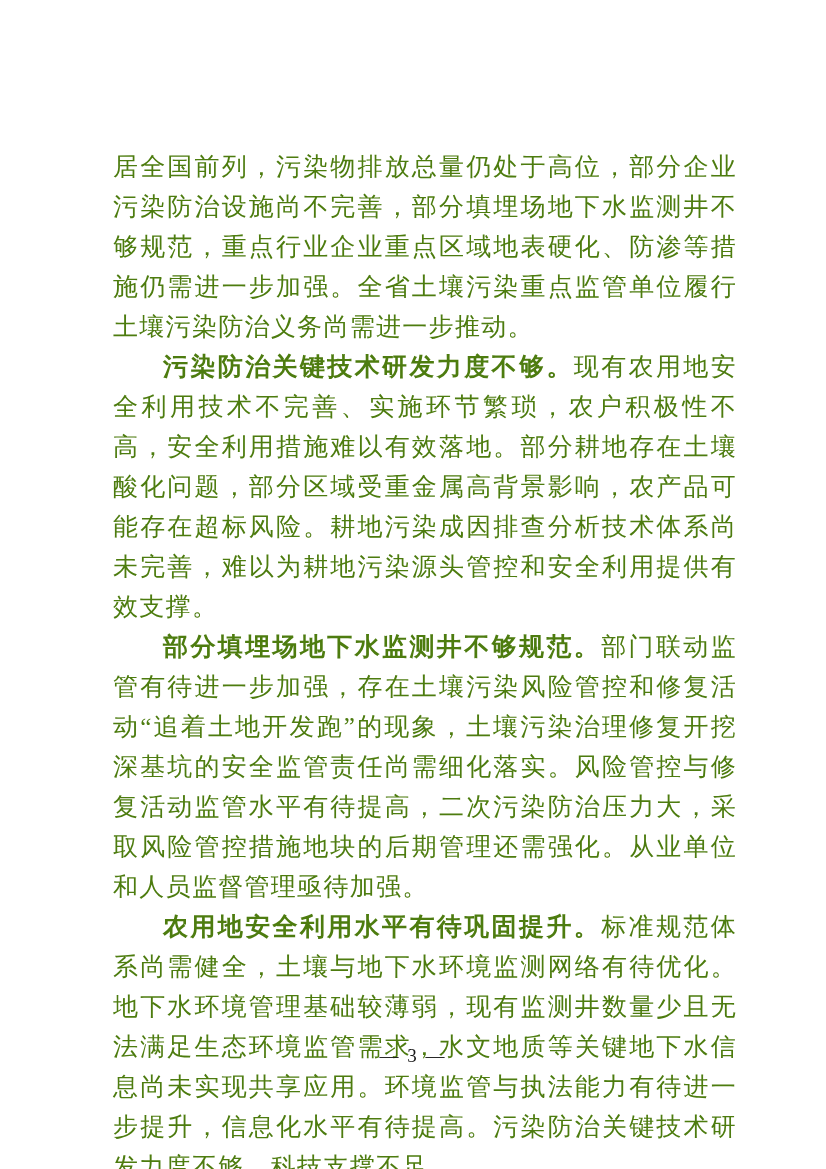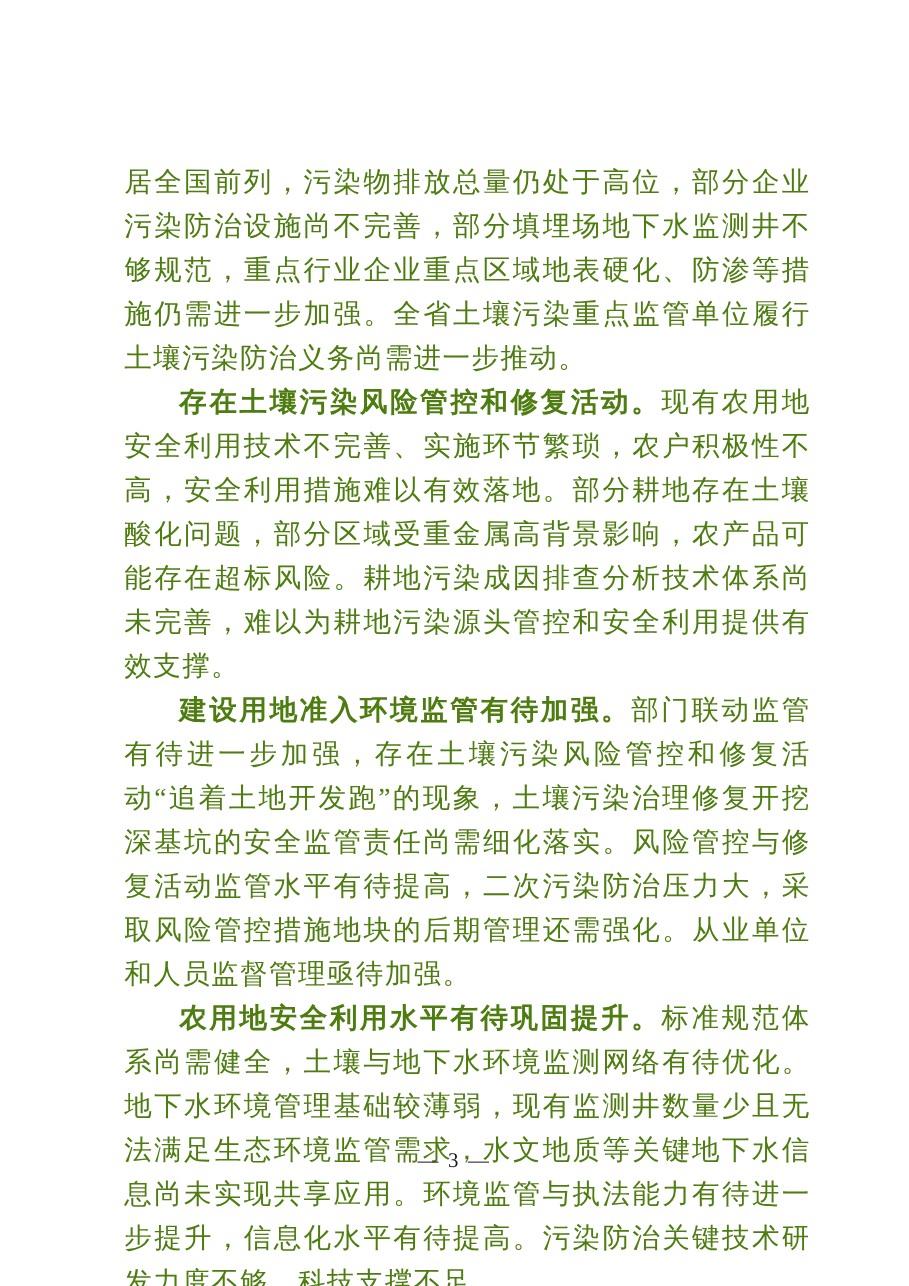--- a/index.html
+++ b/index.html
@@ -51,23 +51,23 @@
 </style>
 </head>
 <body>
 
 <div class="page">
 
   <div class="content">
 
     <p class="no-indent"><span>居全国前列，污染物排放总量仍处于高位，部分企业污染防治设施尚不完善，部分填埋场地下水监测井不够规范，重点行业企业重点区域地表硬化、防渗等措施仍需进一步加强。全省土壤污染重点监管单位履行土壤污染防治义务尚需进一步推动。</span></p>
 
-    <p><span class="lead">存在土壤污染风险管控和修复活动。</span><span>现有农用地安全利用技术不完善、实施环节繁琐，农户积极性不高，安全利用措施难以有效落地。部分耕地存在土壤酸化问题，部分区域受重金属高背景影响，农产品可能存在超标风险。耕地污染成因排查分析技术体系尚未完善，难以为耕地污染源头管控和安全利用提供有效支撑。</span></p>
+    <p><span class="lead">污染防治关键技术研发力度不够。</span><span>现有农用地安全利用技术不完善、实施环节繁琐，农户积极性不高，安全利用措施难以有效落地。部分耕地存在土壤酸化问题，部分区域受重金属高背景影响，农产品可能存在超标风险。耕地污染成因排查分析技术体系尚未完善，难以为耕地污染源头管控和安全利用提供有效支撑。</span></p>
 
-    <p><span class="lead">建设用地准入环境监管有待加强。</span><span>部门联动监管有待进一步加强，存在土壤污染风险管控和修复活动“追着土地开发跑”的现象，土壤污染治理修复开挖深基坑的安全监管责任尚需细化落实。风险管控与修复活动监管水平有待提高，二次污染防治压力大，采取风险管控措施地块的后期管理还需强化。从业单位和人员监督管理亟待加强。</span></p>
+    <p><span class="lead">部分填埋场地下水监测井不够规范。</span><span>部门联动监管有待进一步加强，存在土壤污染风险管控和修复活动“追着土地开发跑”的现象，土壤污染治理修复开挖深基坑的安全监管责任尚需细化落实。风险管控与修复活动监管水平有待提高，二次污染防治压力大，采取风险管控措施地块的后期管理还需强化。从业单位和人员监督管理亟待加强。</span></p>
 
     <p><span class="lead">农用地安全利用水平有待巩固提升。</span><span>标准规范体系尚需健全，土壤与地下水环境监测网络有待优化。地下水环境管理基础较薄弱，现有监测井数量少且无法满足生态环境监管需求，水文地质等关键地下水信息尚未实现共享应用。环境监管与执法能力有待进一步提升，信息化水平有待提高。污染防治关键技术研发力度不够，科技支撑不足。</span></p>
 
   </div>
 
   <div class="page-number">— 3 —</div>
 
 </div>
 
 </body></html>

